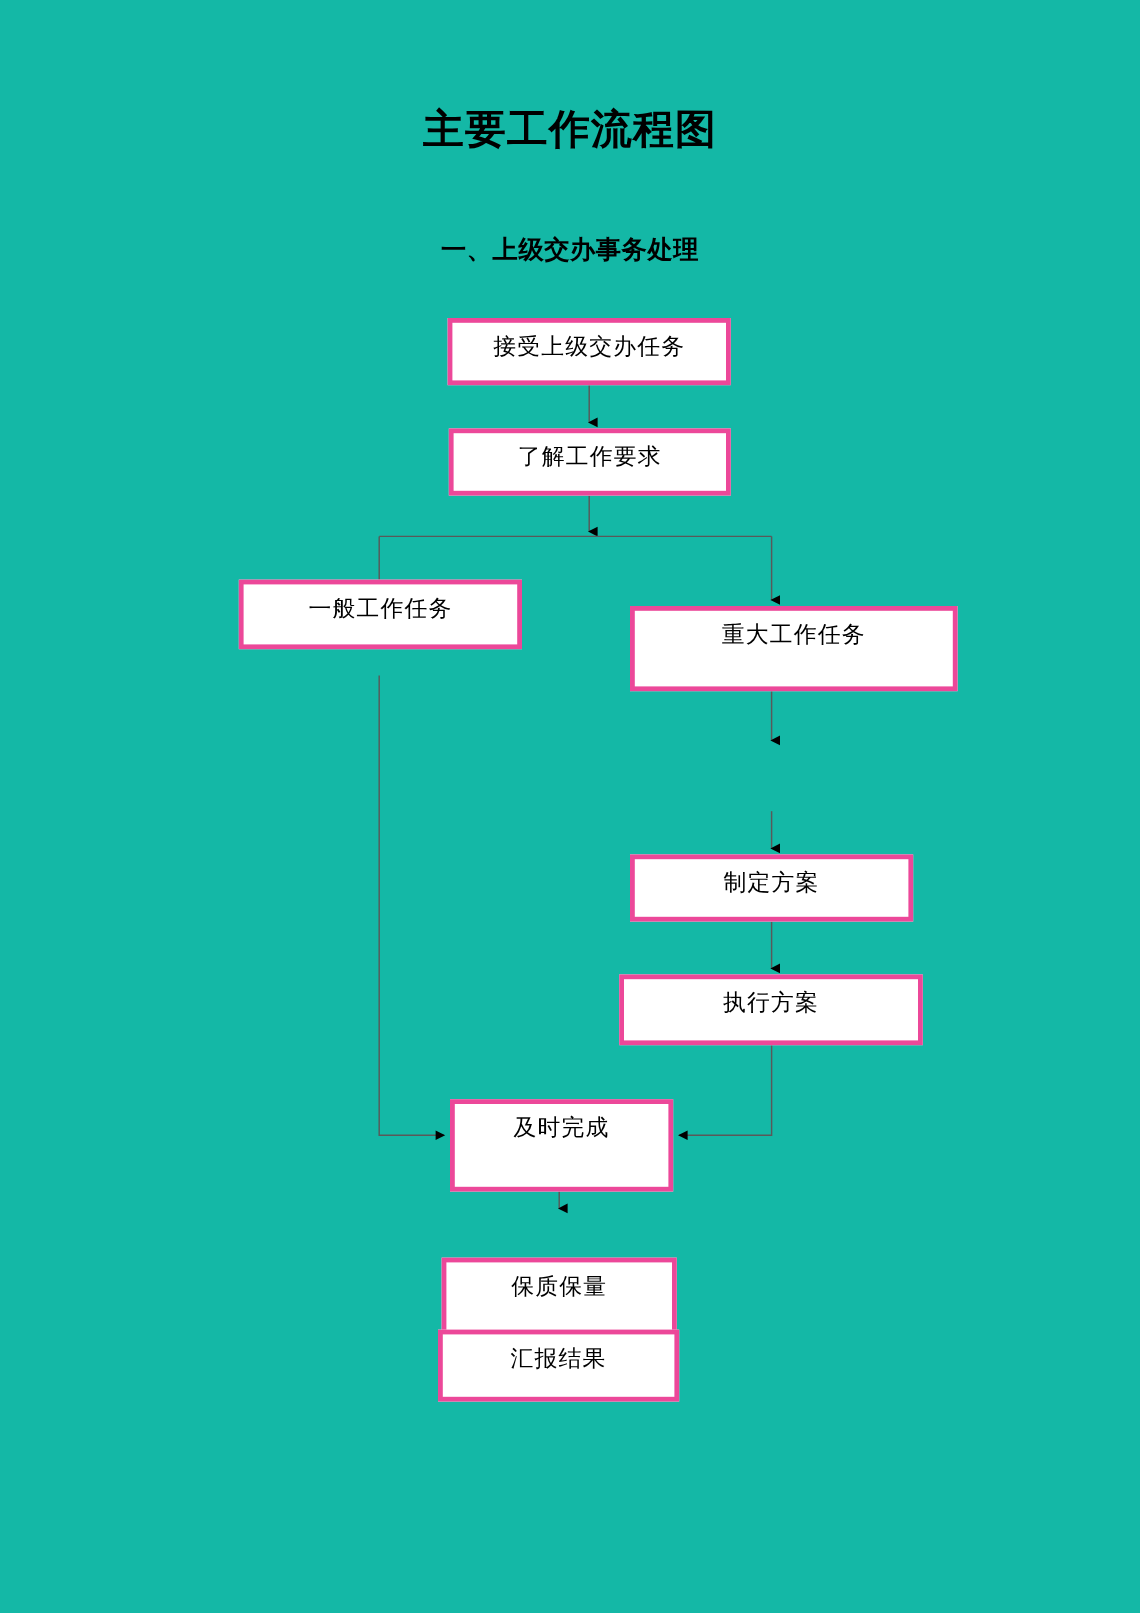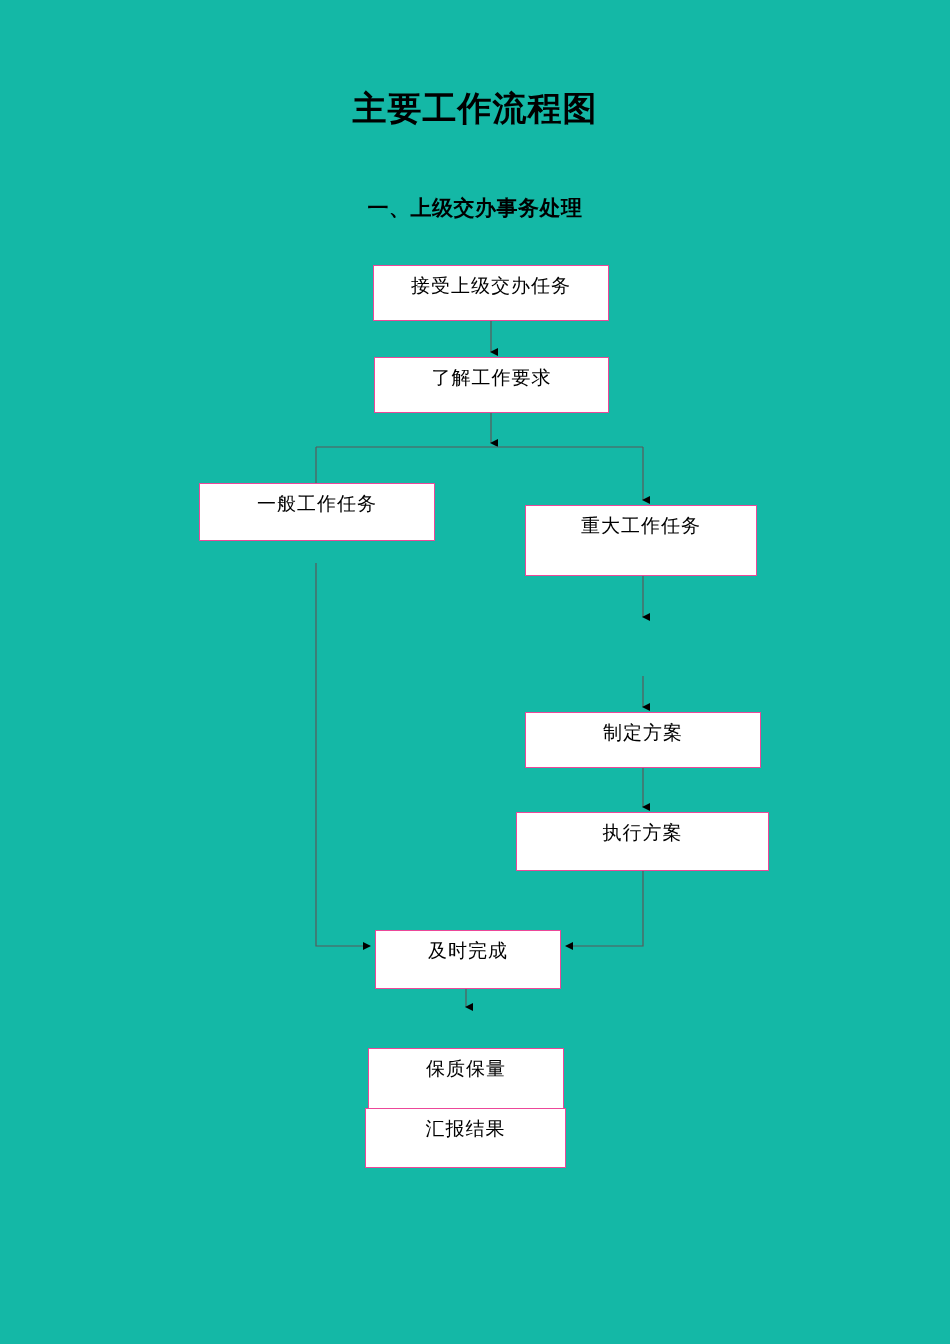--- a/index.html
+++ b/index.html
@@ -37,21 +37,21 @@
     font-family: "DejaVu Sans", "Liberation Sans", sans-serif;
     font-weight: bold;
     font-size: 21px;
     letter-spacing: 0.5px;
     color: #000000;
     line-height: 1.2;
   }
   .node {
     position: absolute;
     box-sizing: border-box;
-    border: 1px solid #ec4899;
+    border: 4px solid #ec4899;
     background: #ffffff;
     color: #000000;
     font-family: "DejaVu Serif", "Liberation Serif", serif;
     font-size: 19px;
     letter-spacing: 1px;
     text-align: center;
     white-space: nowrap;
   }
   .node .node-label {
     display: block;
@@ -120,34 +120,34 @@
   </div>
 
   <div class="node" style="left:374px; top:357px; width:235px; height:56px;">
     <span class="node-label">了解工作要求</span>
   </div>
 
   <div class="node" style="left:199px; top:483px; width:236px; height:58px;">
     <span class="node-label">一般工作任务</span>
   </div>
 
-  <div class="node" style="left:525px; top:505px; width:232px; height:71px;">
+  <div class="node" style="left:525px; top:505px; width:273px; height:71px;">
     <span class="node-label">重大工作任务</span>
   </div>
 
 
   <div class="node" style="left:525px; top:712px; width:236px; height:56px;">
     <span class="node-label">制定方案</span>
   </div>
 
   <div class="node" style="left:516px; top:812px; width:253px; height:59px;">
     <span class="node-label">执行方案</span>
   </div>
 
-  <div class="node" style="left:375px; top:916px; width:186px; height:59px;margin-top:14px;">
+  <div class="node" style="left:375px; top:916px; width:186px; height:77px;">
     <span class="node-label">及时完成</span>
   </div>
 
   <div class="node" style="left:368px; top:1048px; width:196px; height:72px;">
     <span class="node-label">保质保量</span>
   </div>
 
   <div class="node" style="left:365px; top:1108px; width:201px; height:60px;">
     <span class="node-label">汇报结果</span>
   </div>

